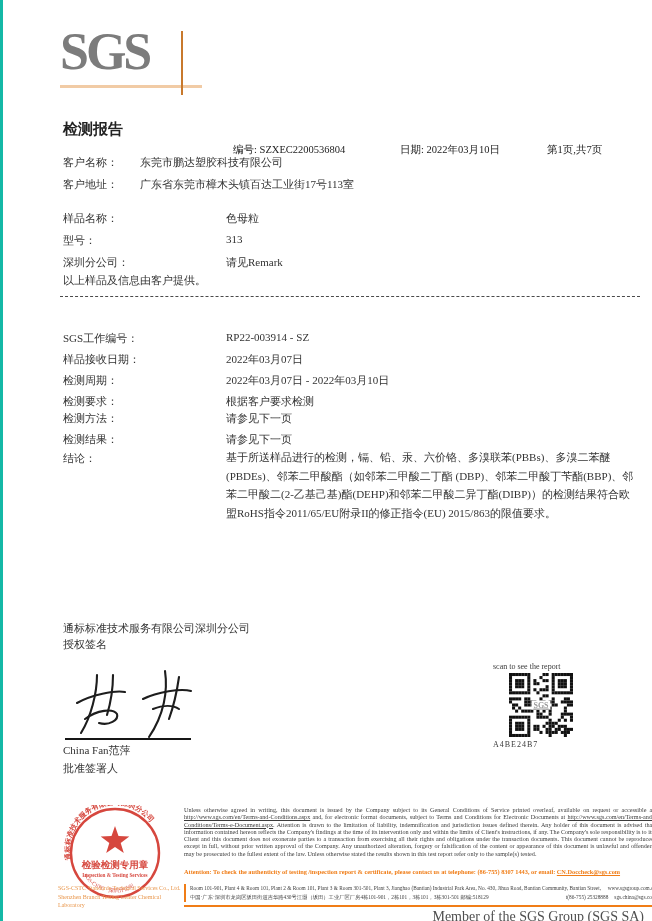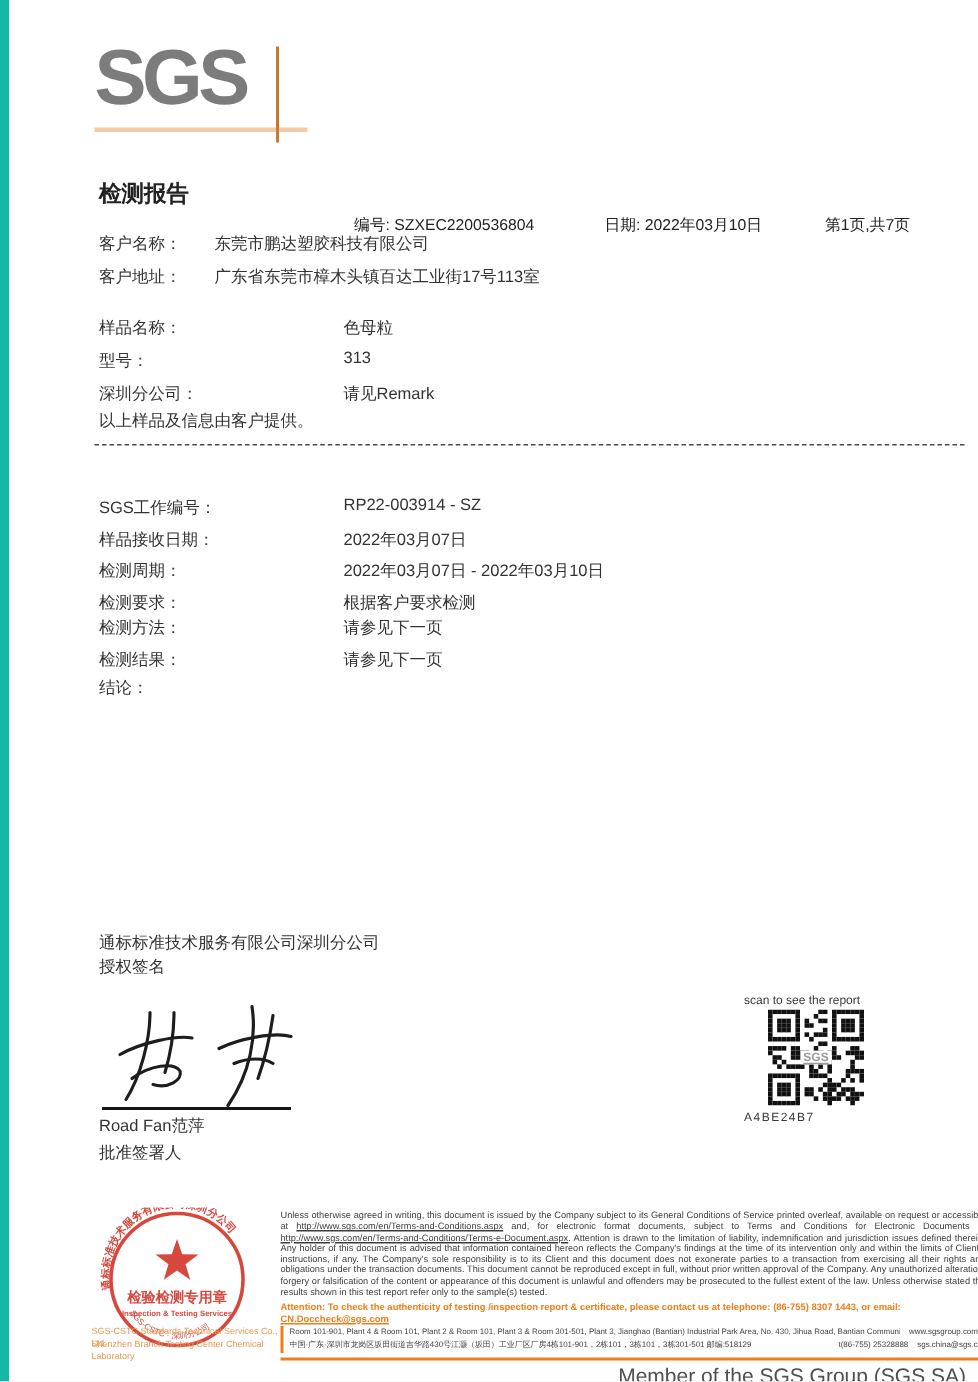--- a/index.html
+++ b/index.html
@@ -1,19 +1,19 @@
 <!DOCTYPE html>
 <html><head>
 <meta charset="utf-8">
 <style>
   html,body{margin:0;padding:0;background:#f4f4f4;}
   .page{
     position:relative;width:652px;height:921px;background:#ffffff;
-    font-family:Liberation Sans, sans-serif;color:#2e2e2e;
-    overflow:hidden;border-left:6px solid #14b8a6;box-sizing:border-box;
+    font-family:Liberation Serif, serif;color:#2e2e2e;
+    overflow:hidden;border-left:3px solid #14b8a6;box-sizing:border-box;
   }
   .abs{position:absolute;}
   
   .logo-text{font-weight:bold;font-size:52px;color:#7c7c7c;letter-spacing:-3px;line-height:1;}
   .logo-hline{background:#f1cba5;}
   .logo-vline{background:#c8792c;}
   
   .doc-title{font-weight:bold;font-size:15px;color:#222;}
   .hdr{font-size:10.5px;color:#222;margin-top:19px;}
   
@@ -106,36 +106,37 @@
   <div class="row" style="top:411px;">
     <span class="abs lbl">检测方法：</span>
     <span class="abs val" style="left:223px;">请参见下一页</span>
   </div>
   <div class="row" style="top:432px;">
     <span class="abs lbl">检测结果：</span>
     <span class="abs val" style="left:223px;">请参见下一页</span>
   </div>
 
   <div class="abs lbl" style="top:451px;">结论：</div>
+  <div class="abs conclusion" style="left:223px;top:448px;width:414px;">基于所送样品进行的检测，镉、铅、汞、六价铬、多溴联苯(PBBs)、多溴二苯醚(PBDEs)、邻苯二甲酸酯（如邻苯二甲酸二丁酯 (DBP)、邻苯二甲酸丁苄酯(BBP)、邻苯二甲酸二(2-乙基己基)酯(DEHP)和邻苯二甲酸二异丁酯(DIBP)）的检测结果符合欧盟RoHS指令2011/65/EU附录II的修正指令(EU) 2015/863的限值要求。</div>
 
   <div class="abs sig-company" style="left:60px;top:621px;">通标标准技术服务有限公司深圳分公司</div>
   <div class="abs sig-company" style="left:60px;top:637px;">授权签名</div>
 
   <svg class="abs sig-svg" style="left:66px;top:663px;" width="150" height="76" viewBox="0 0 150 76">
     <path d="M8 40 C22 32 46 27 56 29"></path>
     <path d="M28 12 C28 30 22 54 12 70"></path>
     <path d="M44 12 C44 26 41 42 38 52"></path>
     <path d="M16 56 C28 47 44 45 48 51 C50 57 40 63 30 60"></path>
     <path d="M74 36 C88 29 112 25 122 28"></path>
     <path d="M96 8 C99 28 95 52 80 74"></path>
     <path d="M110 14 C108 28 105 42 100 56"></path>
     <path d="M84 46 C94 42 104 42 110 46"></path>
   </svg>
   <div class="abs sig-line" style="left:62px;top:738px;width:126px;height:2px;"></div>
-  <div class="abs sig-name" style="left:60px;top:743px;">Road Fan范萍</div>
+  <div class="abs sig-name" style="left:60px;top:743px;">China Fan范萍</div>
   <div class="abs sig-name" style="left:60px;top:761px;text-align:right;">批准签署人</div>
 
   <div class="abs qr-caption" style="left:490px;top:662px;width:96px;">scan to see the report</div>
   <div class="abs" style="left:506px;top:673px;width:64px;height:64px;">
     <svg id="qr-svg" class="qr-svg" width="64" height="64" viewBox="0 0 63 63">
         <rect x="0" y="0" width="3" height="3"></rect>
         <rect x="3" y="0" width="3" height="3"></rect>
         <rect x="6" y="0" width="3" height="3"></rect>
         <rect x="9" y="0" width="3" height="3"></rect>
         <rect x="12" y="0" width="3" height="3"></rect>

